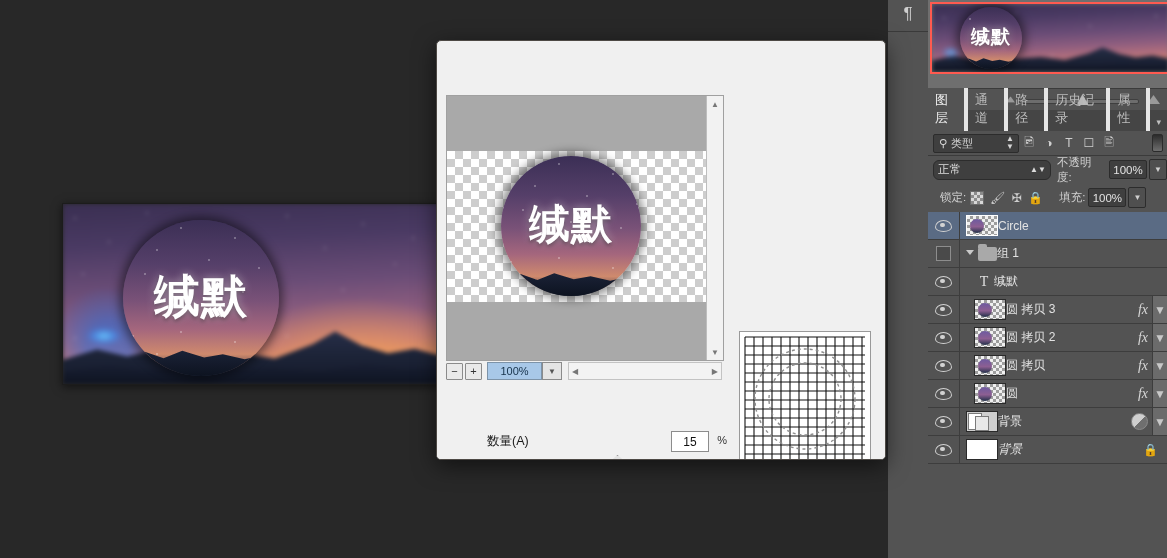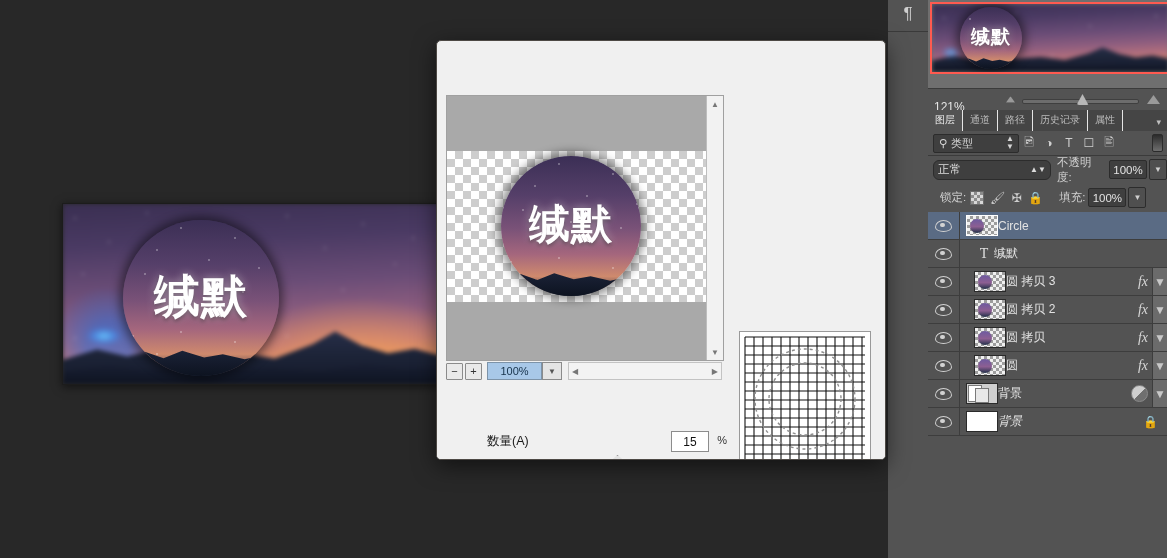--- a/index.html
+++ b/index.html
@@ -95,21 +95,21 @@
   .nav-slider{position:relative;flex:1;height:22px;}
   .nav-track{position:absolute;left:36px;right:28px;top:10px;height:3px;background:#6d6d6d;border-radius:2px;border:1px solid #3f3f3f;}
   .nav-knob{position:absolute;left:50%;top:5px;width:12px;height:11px;background:#b8b8b8;border-radius:2px;
      clip-path:polygon(50% 0,100% 100%,0 100%);}
   .mtn-sm{position:absolute;top:6px;width:13px;height:9px;background:#9a9a9a;clip-path:polygon(50% 0,100% 100%,0 100%);}
   .mtn-sm.left{left:18px;transform:scale(.72);}
   .mtn-sm.right{right:7px;}
 
   
   #panel-tabs{position:absolute;left:0;top:110px;width:239px;height:21px;background:#454545;display:flex;align-items:flex-end;}
-  .ptab{padding:3px 7px 4px;font-size:10px;color:#bdbdbd;border-right:1px solid #e5e5e5;}
+  .ptab{padding:3px 7px 4px;font-size:13px;color:#bdbdbd;border-right:4px solid #e5e5e5;}
   .ptab.active{background:#535353;color:#efefef;}
   .ptab-menu{margin-left:auto;color:#c0c0c0;font-size:9px;padding:4px 6px;}
 
   
   #filter-row{position:absolute;left:0;top:131px;width:239px;height:24px;background:#535353;display:flex;align-items:center;border-bottom:1px solid #3b3b3b;}
   .filt-select{margin-left:5px;width:84px;height:17px;background:#3f3f3f;border:1px solid #2c2c2c;border-radius:2px;
     display:flex;align-items:center;color:#d6d6d6;font-size:11px;}
   .filt-select .magnifier{margin:0 4px 0 5px;}
   .filt-select .arrows{margin-left:auto;margin-right:4px;font-size:8px;line-height:8px;text-align:center;}
   .ficon{width:20px;text-align:center;color:#cfcfcf;font-size:12px;}
@@ -320,20 +320,30 @@
       <div class="eye-cell">
           <div class="eye"></div>
         </div>
       <div class="thumb sel-border">
         <div class="thumb-checker"></div>
         <div class="thumb-ball"></div>
       </div>
       <div class="lname">Circle</div>
     </div>
 
+    <div class="layer-row">
+      <div class="eye-cell">
+          <div class="eye-empty"></div>
+        </div>
+      <div style="margin-left:6px;display:flex;align-items:center;">
+        <div class="tri down"></div>
+        <div class="folder"></div>
+      </div>
+      <div class="lname">组 1</div>
+    </div>
 
     <div class="layer-row">
       <div class="eye-cell">
           <div class="eye"></div>
         </div>
       <div class="tchar indent">T</div>
       <div class="lname">缄默</div>
     </div>
 
     <div class="layer-row">

